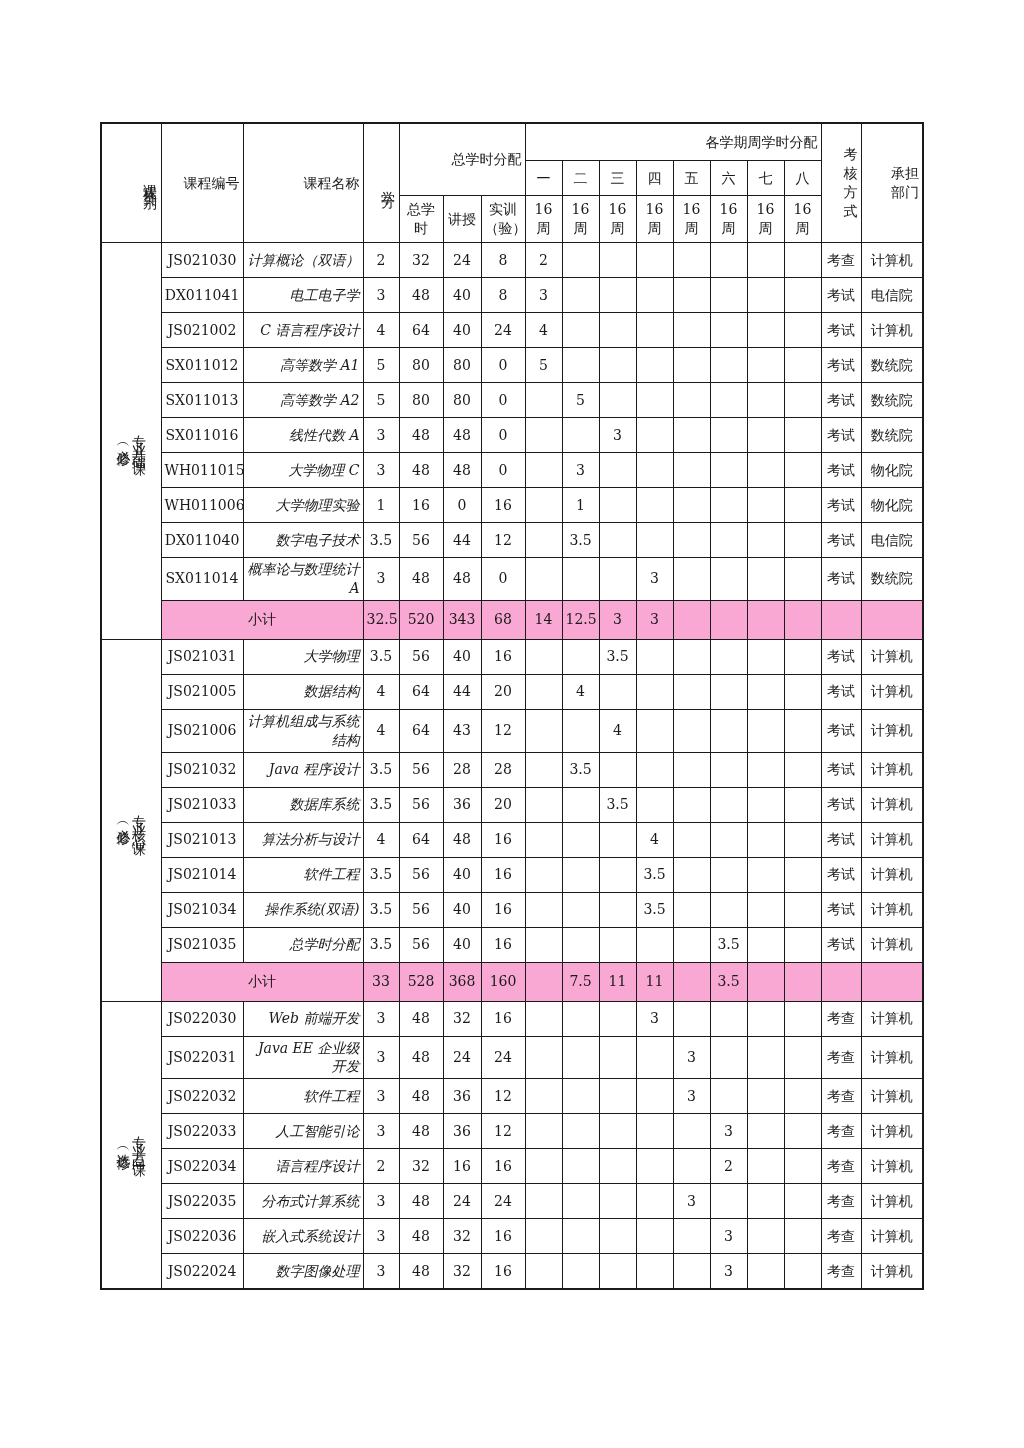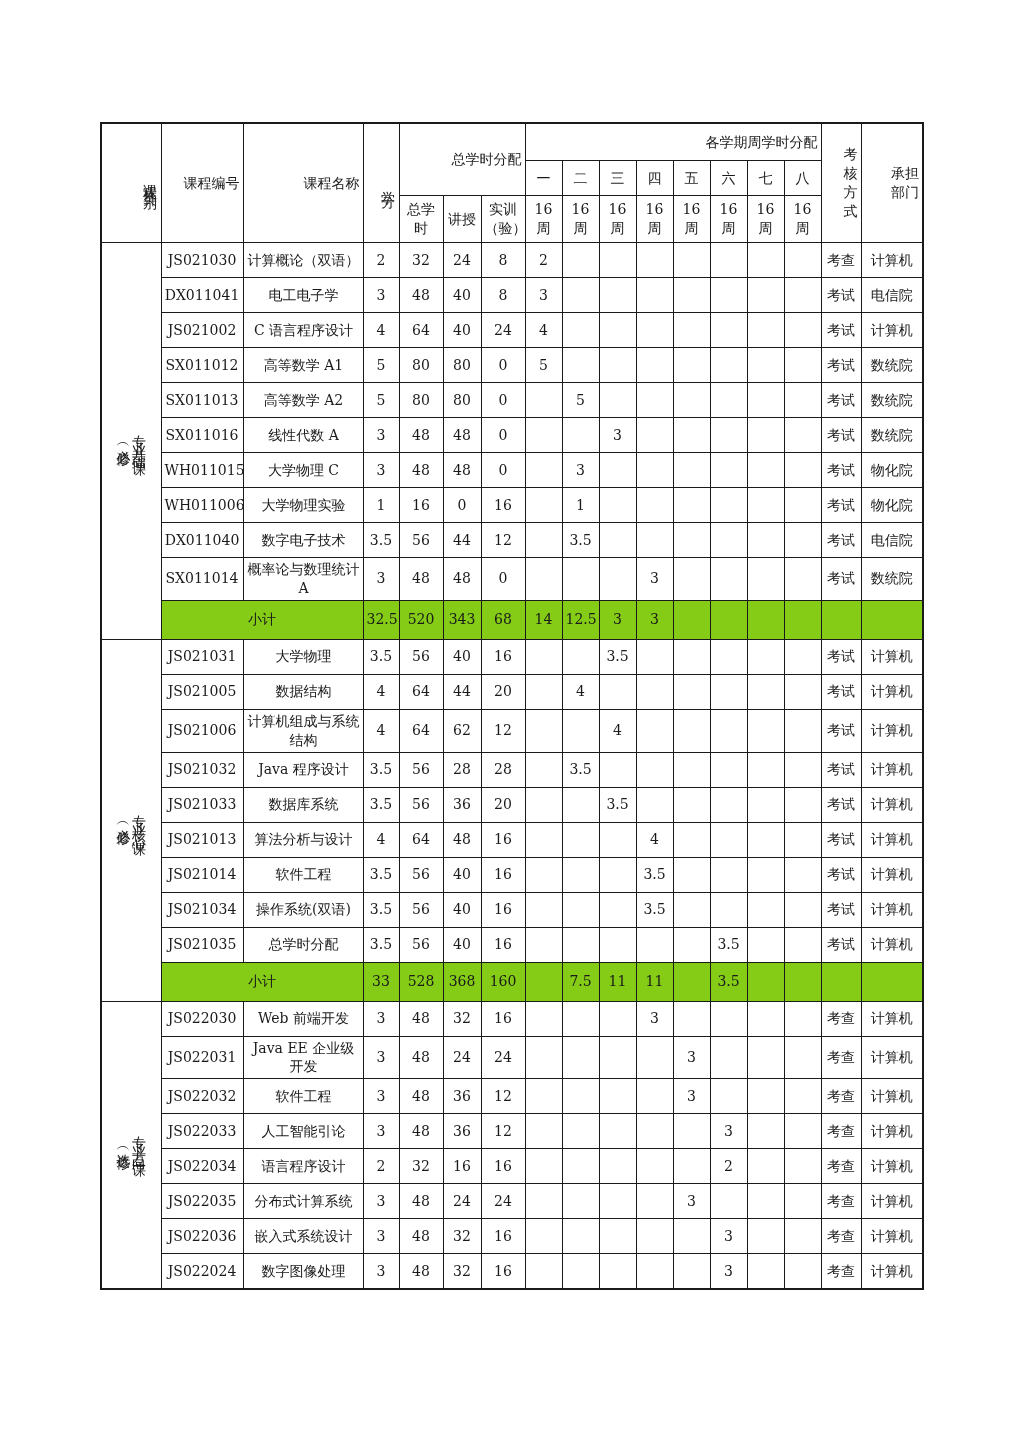--- a/index.html
+++ b/index.html
@@ -25,22 +25,22 @@
     text-align:center;
     vertical-align:middle;
     padding:2px 3px;
     line-height:1.35;
     overflow:hidden;
   }
   thead tr:nth-child(1) th{height:32px;text-align:right;}
   thead tr:nth-child(2) th{height:30px;}
   thead tr:nth-child(3) th{height:42px;}
   tbody td{height:30px;}
-  td.name-cell{text-align:center;padding-left:4px;}
-  tr.subtotal td{background:#84cc16;height:34px;}
+  td.name-cell{text-align:right;padding-left:4px;font-style:italic;}
+  tr.subtotal td{background:#f9a8d4;height:34px;}
   .vhead{
     writing-mode:vertical-rl;
     letter-spacing:4px;
     display:inline-block;
     line-height:1.1;
   }
   .cat-cell{padding:0;}
   .cat-wrap{
     display:flex;flex-direction:row;
     justify-content:center;align-items:center;
@@ -379,21 +379,21 @@
           <td></td>
           <td></td>
           <td>考试</td>
           <td>计算机</td>
         </tr>
         <tr>
           <td>JS021006</td>
           <td class="name-cell">计算机组成与系统结构</td>
           <td>4</td>
           <td>64</td>
-          <td>62</td>
+          <td>43</td>
           <td>12</td>
           <td></td>
           <td></td>
           <td>4</td>
           <td></td>
           <td></td>
           <td></td>
           <td></td>
           <td></td>
           <td>考试</td>

